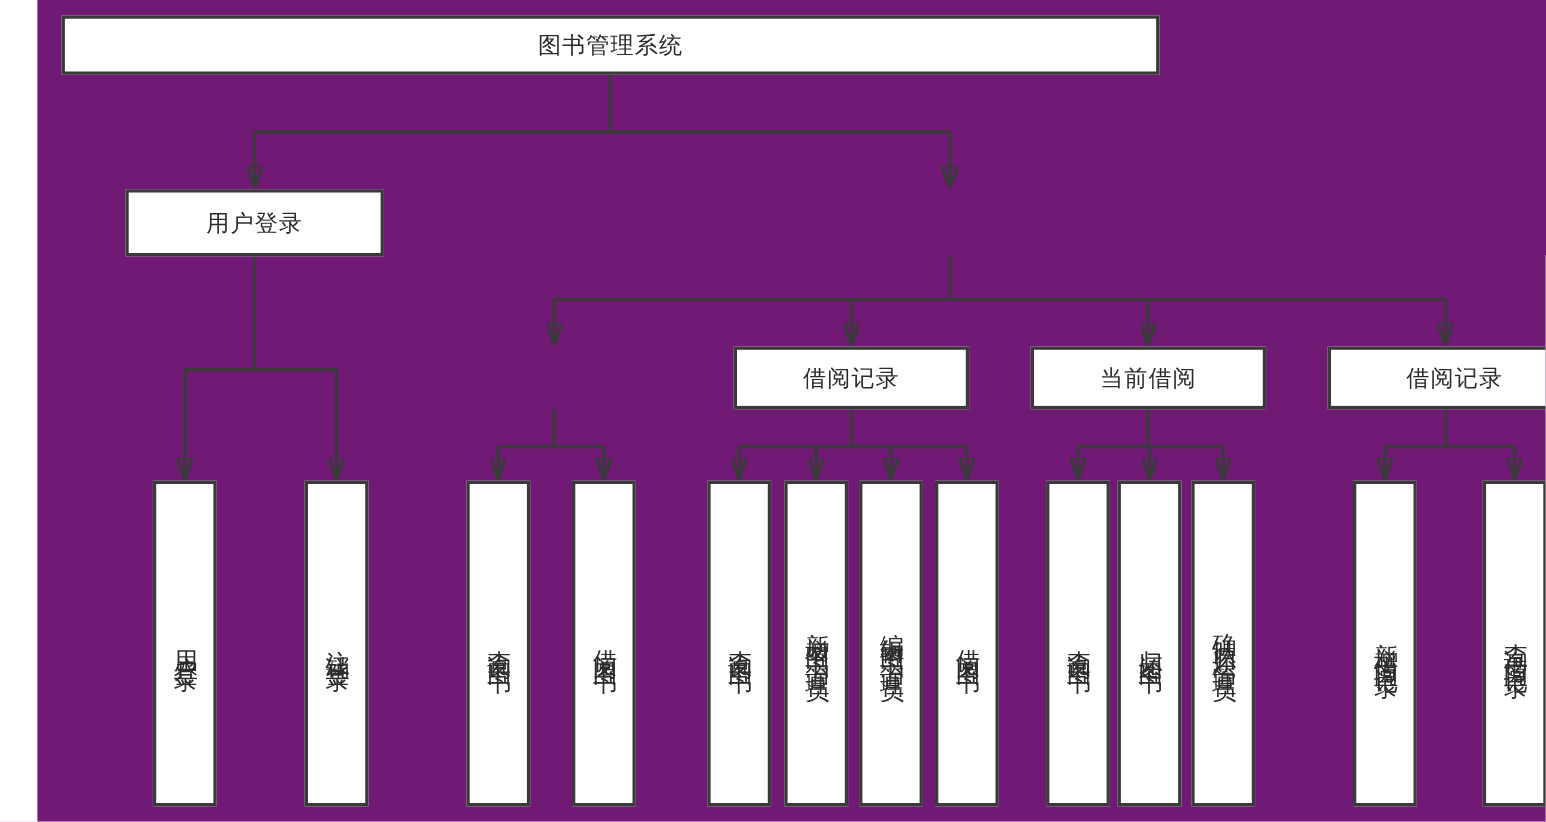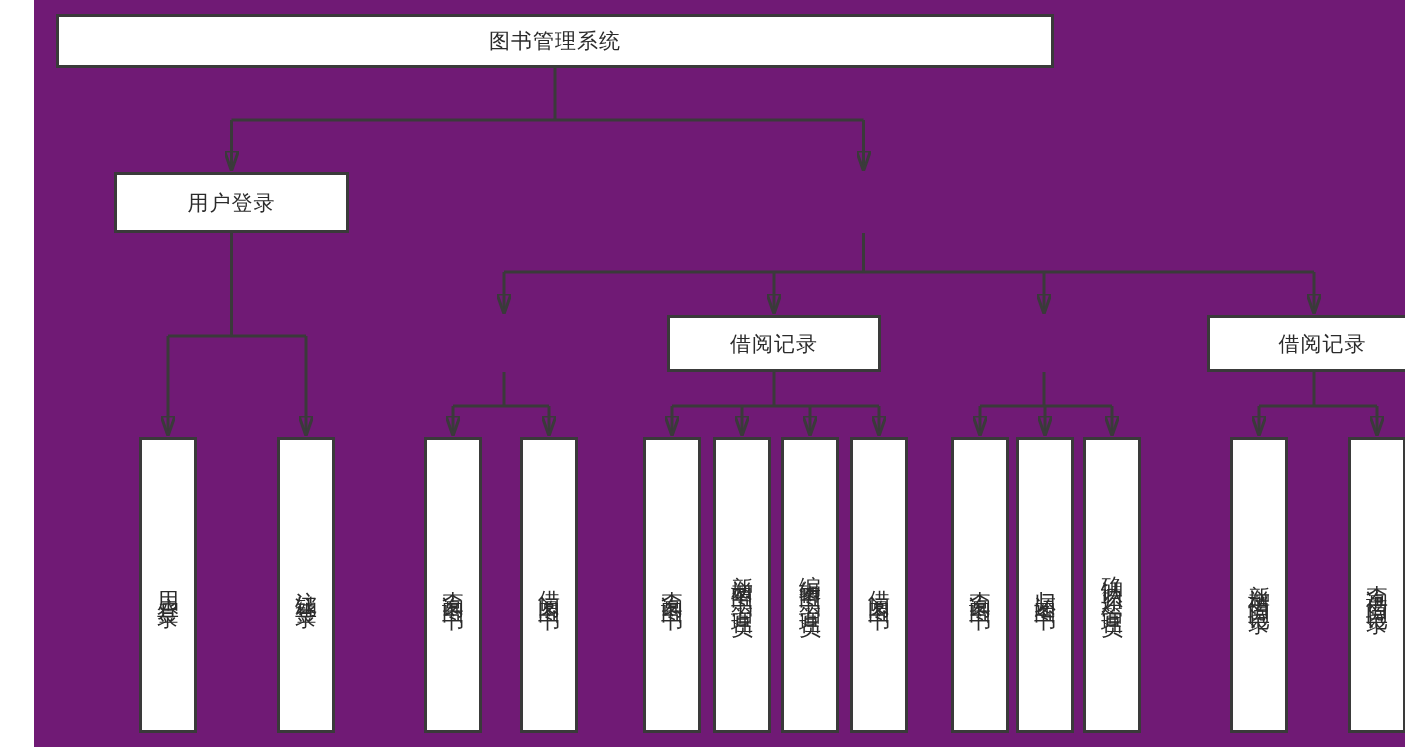--- a/index.html
+++ b/index.html
@@ -107,20 +107,23 @@
     <span>图书管理系统</span>
   </div>
 
   <div class="box box-h" style="left:80px; top:172px; width:235px; height:61px;">
     <span>用户登录</span>
   </div>
 
   <div class="box box-h" style="left:633px; top:315px; width:214px; height:57px;">
     <span>借阅记录</span>
   </div>
+  <div class="box box-h" style="left:903px; top:315px; width:214px; height:57px;">
+    <span>当前借阅</span>
+  </div>
   <div class="box box-h" style="left:1173px; top:315px; width:214px; height:57px;padding-left:17px;">
     <span>借阅记录</span>
   </div>
 
   <div class="box box-v" style="left:105px; top:437px; width:58px; height:296px;">
     <span class="vtext">用户登录</span>
   </div>
   <div class="box box-v" style="left:243px; top:437px; width:58px; height:296px;">
     <span class="vtext">注销登录</span>
   </div>

